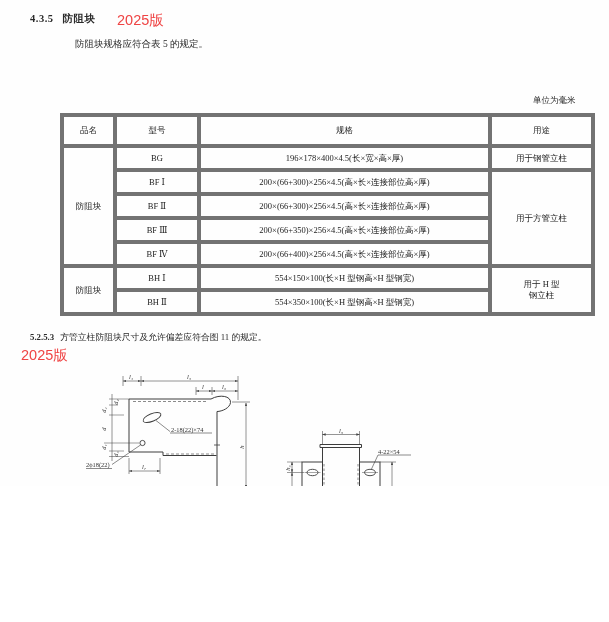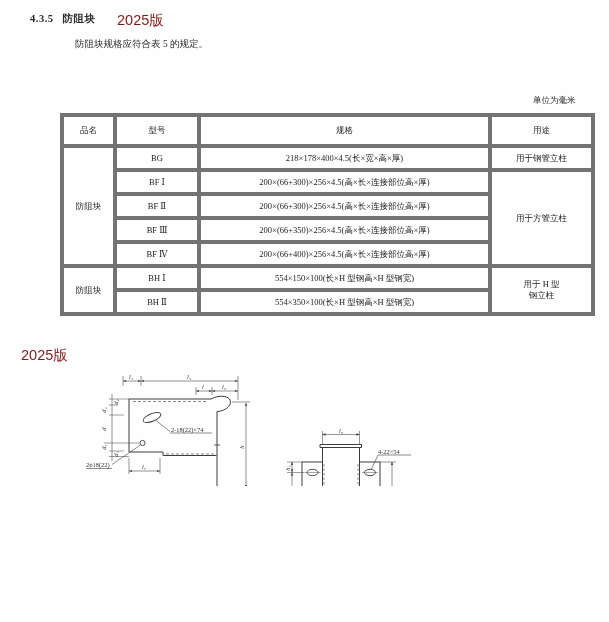--- a/index.html
+++ b/index.html
@@ -2,21 +2,21 @@
 <html><head>
 <meta charset="utf-8">
 <style>
   html,body{margin:0;padding:0;background:#ffffff;}
   .page{
     position:relative;width:609px;height:486px;background:#fefefe;overflow:hidden;
     font-family:"Liberation Serif","DejaVu Serif",serif;color:#2a2a2a;
   }
   .abs{position:absolute;}
   .clause-head{font-weight:bold;font-size:10.5px;letter-spacing:.5px;}
-  .badge{font-family:"Liberation Sans","DejaVu Sans",sans-serif;font-size:14.5px;color:#7f1d1d;}
+  .badge{font-family:"Liberation Sans","DejaVu Sans",sans-serif;font-size:14.5px;color:#ef4444;}
   .intro{font-size:9.5px;}
   .tbl-caption{font-weight:bold;font-size:10px;text-align:center;width:609px;letter-spacing:1px;}
   .unit-note{font-size:8.5px;text-align:center;}
   table.spec{
     border-collapse:collapse;table-layout:fixed;width:531px;
     font-size:8.5px;text-align:center;color:#222;
   }
   table.spec td{border:4px solid #737373;padding:0 2px;height:20px;line-height:1.25;white-space:pre-line;}
   table.spec tr.hdr td{height:27px;}
   .c1{width:53px;} .c2{width:84px;} .c3{width:291px;} .c4{width:103px;}
@@ -53,21 +53,21 @@
     <tbody>
         <tr class="hdr">
       <td>品名</td>
       <td>型号</td>
       <td>规格</td>
       <td>用途</td>
     </tr>
     <tr>
       <td rowspan="5">防阻块</td>
       <td>BG</td>
-      <td>218×178×400×4.5(长×宽×高×厚)</td>
+      <td>196×178×400×4.5(长×宽×高×厚)</td>
       <td>用于钢管立柱</td>
     </tr>
     <tr>
       <td>BF Ⅰ</td>
       <td>200×(66+300)×256×4.5(高×长×连接部位高×厚)</td>
       <td rowspan="4">用于方管立柱</td>
     </tr>
     <tr>
       <td>BF Ⅱ</td>
       <td>200×(66+300)×256×4.5(高×长×连接部位高×厚)</td>
@@ -87,20 +87,23 @@
       <td rowspan="2">用于 H 型
 钢立柱</td>
     </tr>
     <tr>
       <td>BH Ⅱ</td>
       <td>554×350×100(长×H 型钢高×H 型钢宽)</td>
     </tr>
   </tbody>
     </table>
 
+  <div class="abs clause2" style="left:30px;top:332px;">
+    <span class="num">5.2.5.3</span><span>方管立柱防阻块尺寸及允许偏差应符合图 11 的规定。</span>
+  </div>
   <div class="abs badge" style="left:21px;top:346px;">2025版</div>
 
   <svg class="abs" style="left:0;top:370px;" width="609" height="252" viewBox="0 370 609 252">
     <defs>
       <marker id="ar" viewBox="0 0 10 10" refX="9" refY="5" markerWidth="6.5" markerHeight="6.5" orient="auto-start-reverse">
         <path d="M0,1.8 L10,5 L0,8.2 z" fill="#444"></path>
       </marker>
     </defs>
     <g stroke="#3c3c3c" stroke-width="1" fill="none">
 

